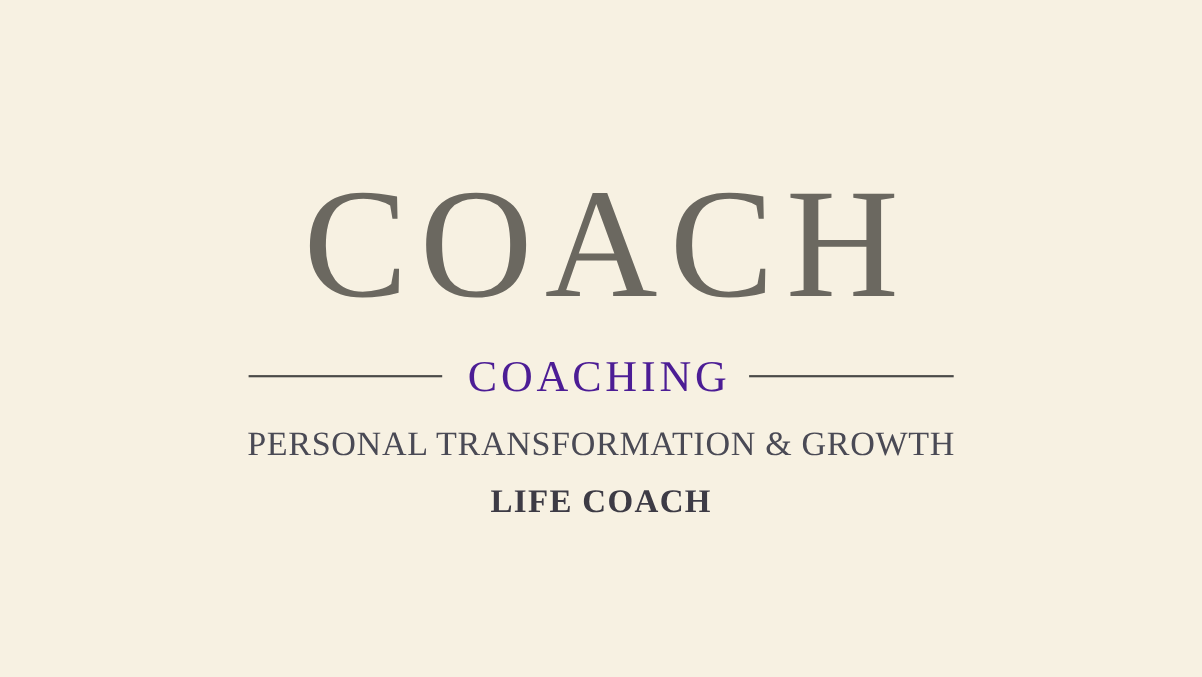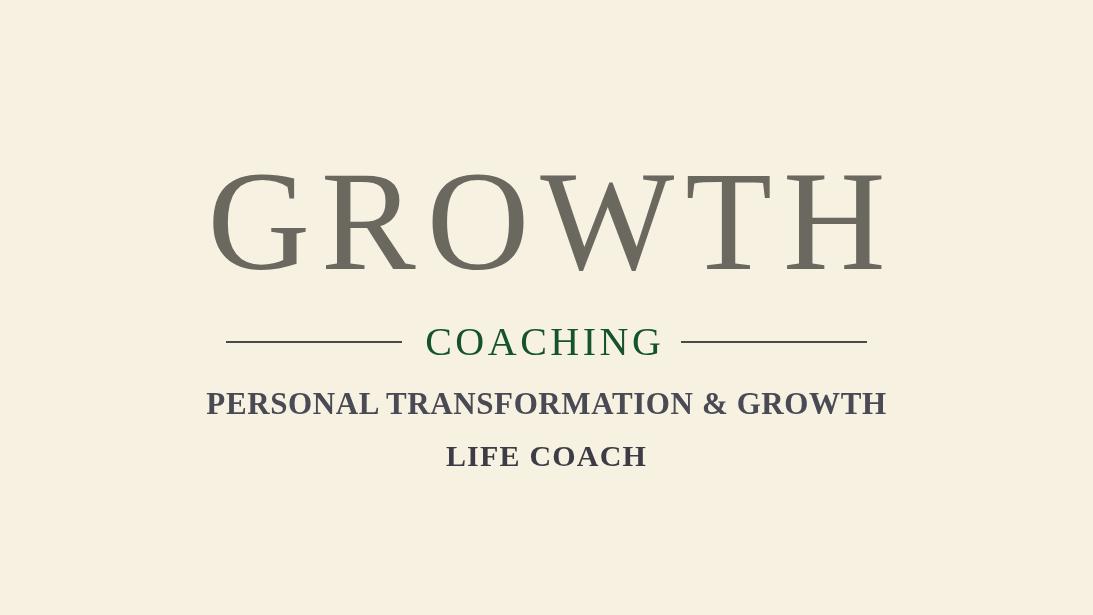--- a/index.html
+++ b/index.html
@@ -62,32 +62,32 @@
     flex: 0 0 auto;
   }
   .rule-left  { width: 176px; margin-right: 20px; }
   .rule-right { width: 186px; margin-left: 17px; }
 
   .sub-brand {
     font-family: "Liberation Serif", "DejaVu Serif", serif;
     font-size: 40px;
     line-height: 1.0;
     font-weight: 400;
-    color: #14532d;
+    color: #4c1d95;
     letter-spacing: 3.5px;
     text-indent: 3.5px;
     white-space: nowrap;
   }
 
   
   .tagline {
     font-family: "Liberation Serif", "DejaVu Serif", serif;
     font-size: 31px;
     line-height: 1.0;
-    font-weight: 700;
+    font-weight: 400;
     color: #4a4a55;
     letter-spacing: 0.6px;
     white-space: nowrap;
     margin-top: 26px;
   }
 
   
   .role {
     font-family: "Liberation Serif", "DejaVu Serif", serif;
     font-size: 30px;
@@ -99,21 +99,21 @@
     margin-top: 22px;
   }
 </style>
 </head>
 <body>
 
 <div class="card">
 
   <div class="logo-block">
 
-    <div class="brand-name">GROWTH</div>
+    <div class="brand-name">COACH</div>
 
     <div class="divider-row">
       <span class="rule rule-left"></span>
       <span class="sub-brand">COACHING</span>
       <span class="rule rule-right"></span>
     </div>
 
     <div class="tagline">PERSONAL TRANSFORMATION &amp; GROWTH</div>
 
     <div class="role">LIFE COACH</div>

